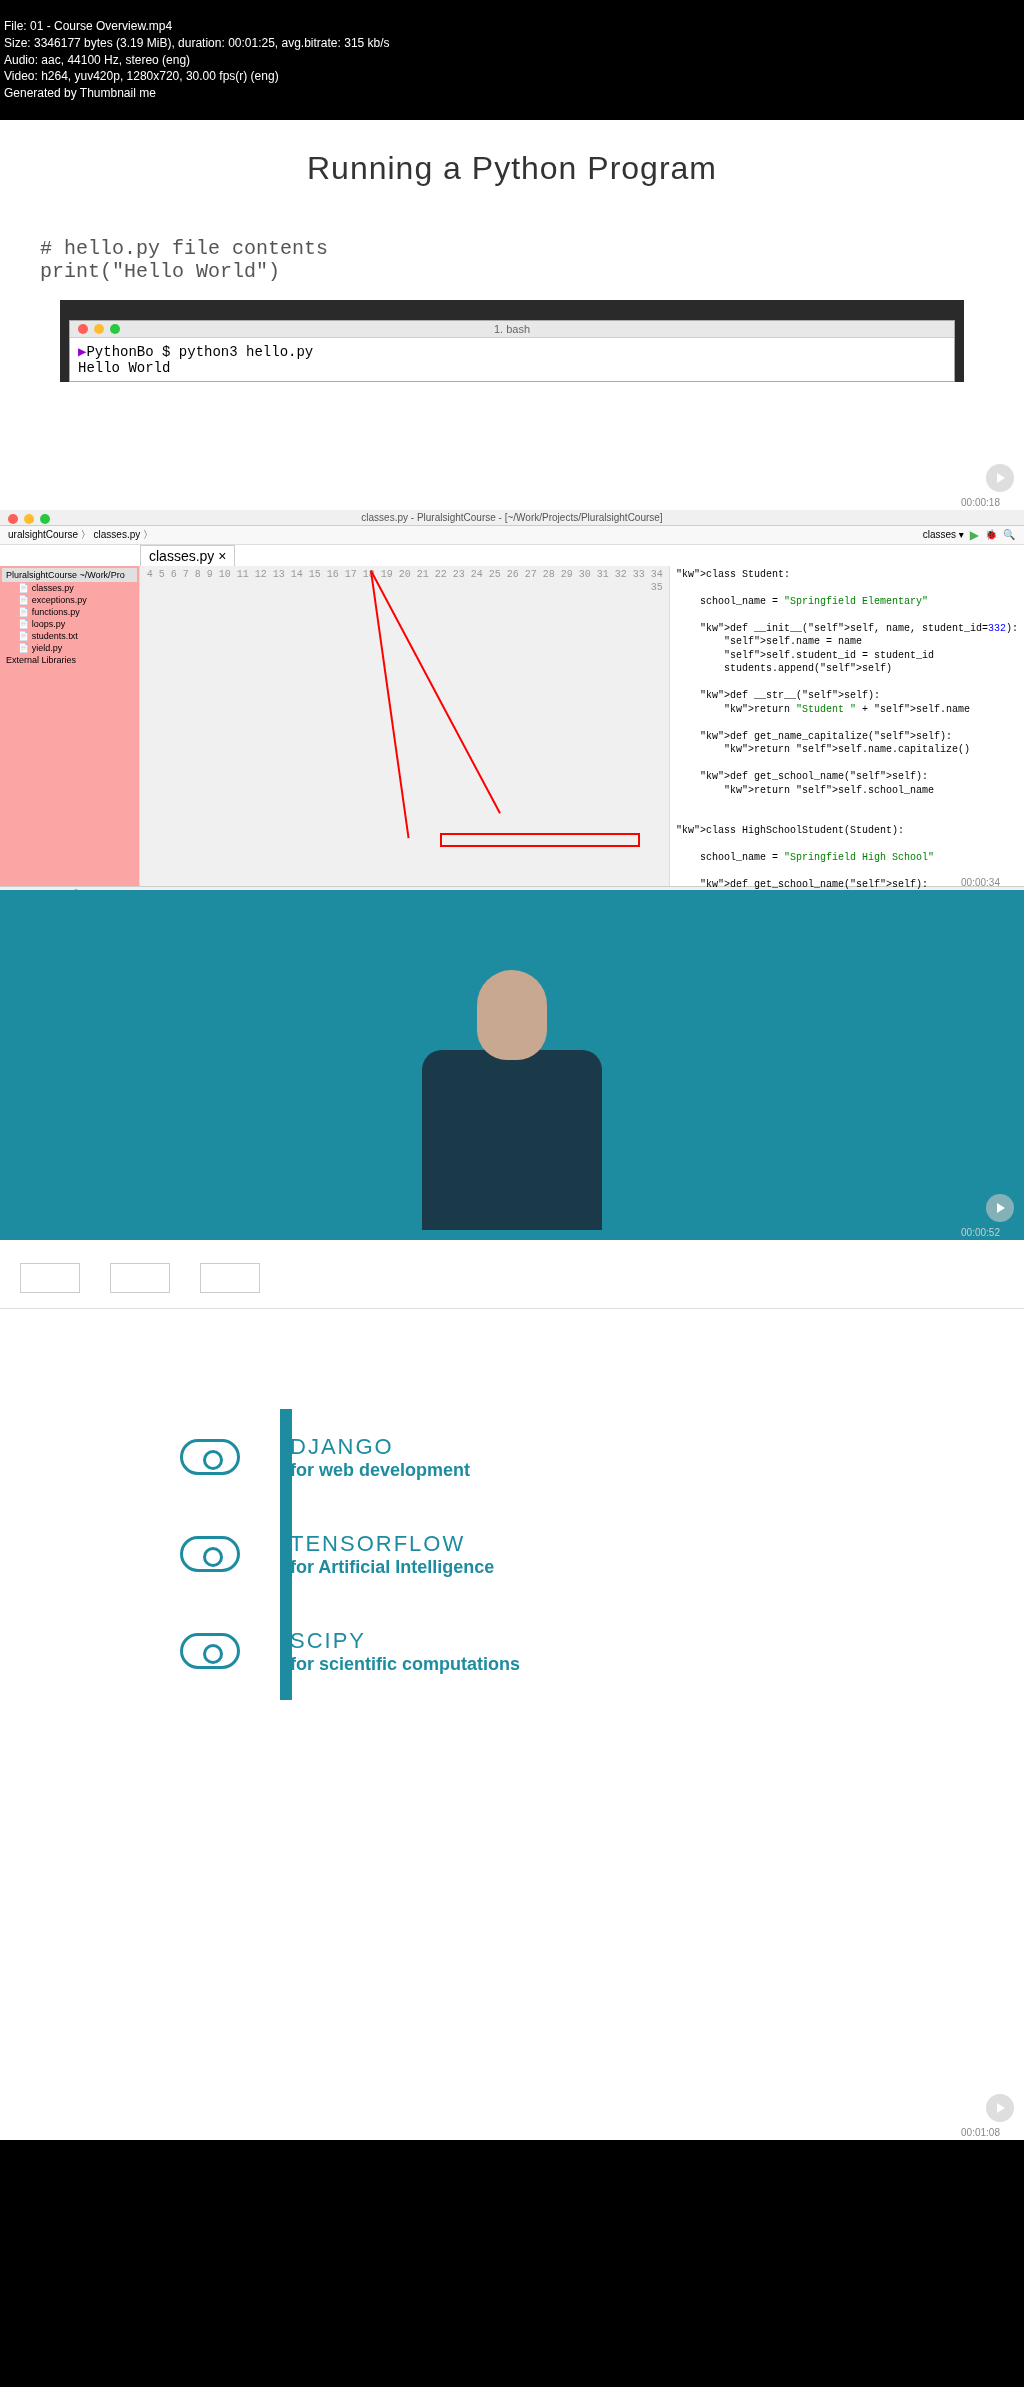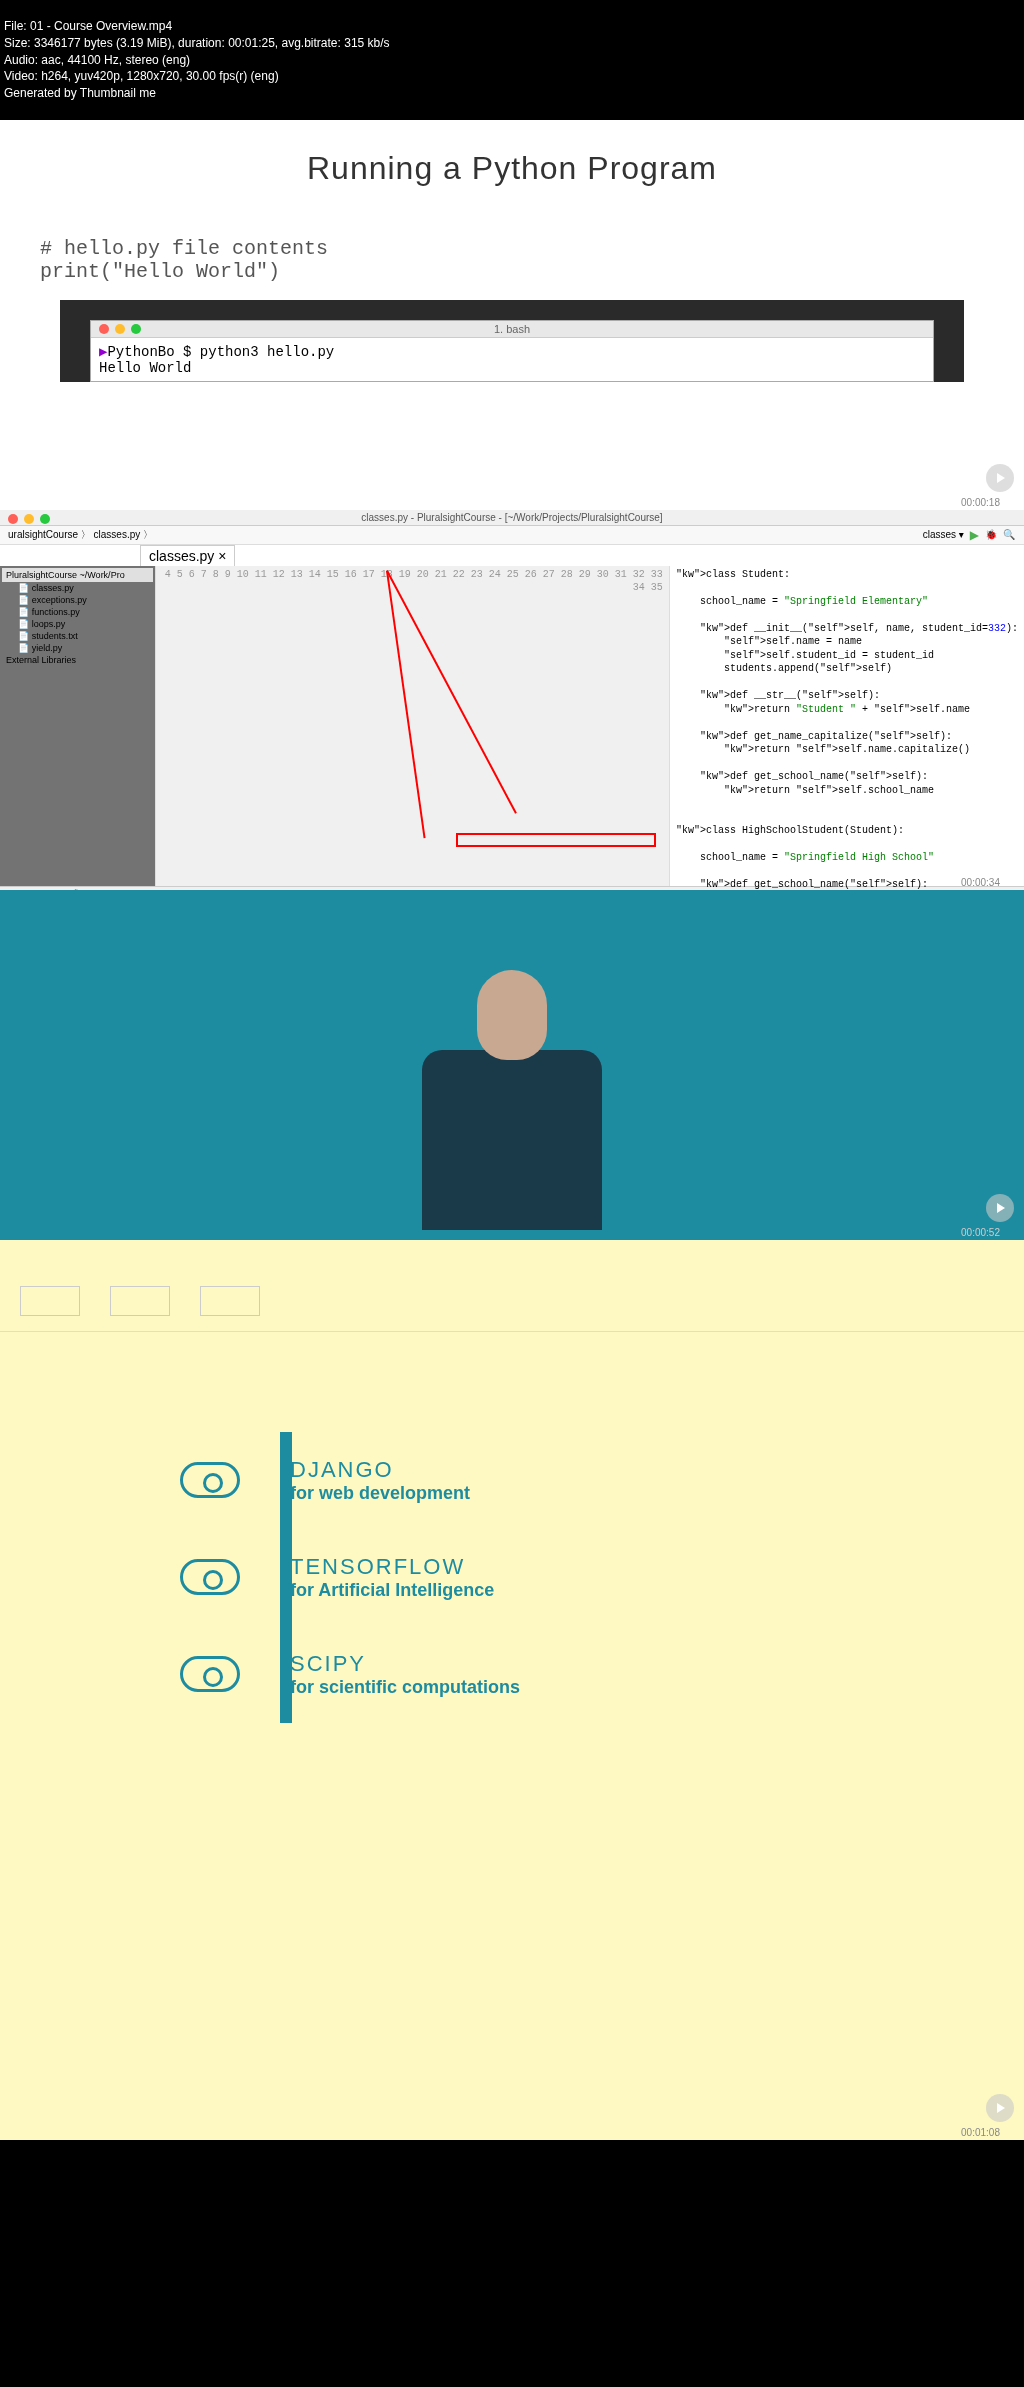--- a/index.html
+++ b/index.html
@@ -1,21 +1,21 @@
 <!DOCTYPE html>
 <html><head>
 <meta charset="utf-8">
 <style>
 *{margin:0;padding:0;box-sizing:border-box}
 body{background:#000;font-family:Arial,sans-serif;width:1024px}
 .metadata{background:#000;color:#fff;font-size:12px;padding:18px 4px;line-height:1.4}
 .slide1{background:#ffffff;padding:30px 30px 40px;position:relative;height:390px}
 .slide1 h1{text-align:center;font-size:32px;font-weight:300;color:#333;letter-spacing:1px;margin-bottom:50px}
 .code-comment{font-family:'Courier New',monospace;font-size:20px;color:#555;margin-left:10px;margin-bottom:17px}
-.terminal-wrap{background:#2a2a2a;padding:20px 30px 0;margin:8px 30px}
+.terminal-wrap{background:#2a2a2a;padding:20px 9px 0;margin:8px 30px}
 .terminal{background:#fff;border:1px solid #aaa}
 .terminal-bar{background:#e8e8e8;border-bottom:1px solid #ccc;padding:3px 8px;display:flex;align-items:center;position:relative}
 .dots{display:flex;gap:6px}
 .dot{width:10px;height:10px;border-radius:50%}
 .dot.red{background:#ff5f56}
 .dot.yellow{background:#ffbd2e}
 .dot.green{background:#27c93f}
 .terminal-title{position:absolute;left:50%;transform:translateX(-50%);font-size:11px;color:#666}
 .terminal-body{padding:5px 8px;font-family:'Courier New',monospace;font-size:14px}
 .prompt-caret{color:#9400d3}
@@ -24,40 +24,40 @@
 .ts{position:absolute;right:24px;bottom:2px;font-size:10px;color:#888}
 .slide1 .play-btn{bottom:18px}
 
 .slide2{background:#fff;position:relative;height:380px;font-size:10px}
 .ide-top{background:#f0f0f0;text-align:center;padding:2px;border-bottom:1px solid #ccc;font-size:10px;color:#555}
 .ide-top .dots{position:absolute;left:8px;top:4px}
 .ide-bc{background:#f8f8f8;padding:2px 8px;border-bottom:1px solid #ddd;font-size:10px;display:flex;justify-content:space-between;align-items:center}
 .ide-bc-right{display:flex;gap:6px;align-items:center}
 .run-icon{color:#4caf50;font-size:12px}
 .ide-body{display:flex;height:320px}
-.sidebar{width:156px;background:#737373;border-right:1px solid #ddd;padding:2px;font-size:9px}
+.sidebar{width:140px;background:#fca5a5;border-right:1px solid #ddd;padding:2px;font-size:9px}
 .sidebar-hdr{background:#e0e0e0;padding:2px 4px;font-size:9px;white-space:nowrap;overflow:hidden}
 .tree-item{padding:1px 4px 1px 16px;font-size:9px}
 .editor{flex:1;display:flex;font-family:'Courier New',monospace;font-size:10px;position:relative}
 .gutter{background:#f0f0f0;color:#999;text-align:right;padding:2px 6px 2px 2px;border-right:1px solid #ddd;line-height:1.35;font-size:10px}
 .code{padding:2px 6px;white-space:pre;line-height:1.35;font-size:10px}
 .str{color:#008000}
 .num{color:#0000ff}
 .tab{background:#fff;border:1px solid #ccc;border-bottom:none;padding:2px 8px;font-size:14px;display:inline-block;margin-left:140px}
 .ide-status{background:#f0f0f0;border-top:1px solid #ccc;padding:2px 8px;font-size:9px;display:flex;justify-content:space-between}
 .highlight-box{position:absolute;border:2px solid red;width:200px;height:14px;left:300px;top:267px}
 .arrow-line{position:absolute;background:red;transform-origin:top left}
 
 .slide3{background:#1e8ca0;height:350px;position:relative;display:flex;align-items:center;justify-content:center}
 .slide3 .play-btn{bottom:18px}
 .person{position:absolute;bottom:0;left:50%;transform:translateX(-50%);width:280px;height:280px}
 .person-head{width:70px;height:90px;background:#c8a890;border-radius:35px 35px 30px 30px;position:absolute;top:10px;left:105px}
 .person-body{width:180px;height:180px;background:#1a3a4a;border-radius:20px 20px 0 0;position:absolute;top:90px;left:50px}
 
-.slide4{background:#fef9c3;position:relative;padding-top:32px;height:900px}
+.slide4{background:#ffffff;position:relative;padding-top:9px;height:900px}
 .sketch-row{height:60px;border-bottom:1px solid #ddd;display:flex;align-items:center;padding:0 20px;gap:30px}
 .sketch-box{border:1px solid #ccc;height:30px;width:60px}
 .frameworks{margin-top:100px}
 .fw-row{display:flex;align-items:center;padding:25px 50px;gap:50px;position:relative}
 .fw-icon{width:60px;height:36px;border:3px solid #1e8ca0;border-radius:30px;position:relative;margin-left:130px}
 .fw-icon::after{content:'';position:absolute;width:14px;height:14px;border:3px solid #1e8ca0;border-radius:50%;left:20px;top:8px}
 .fw-text{color:#1e8ca0}
 .fw-name{font-size:22px;letter-spacing:2px;font-weight:400}
 .fw-desc{font-size:18px;font-weight:bold}
 .fw-bar{position:absolute;left:280px;top:0;bottom:0;width:12px;background:#1e8ca0}

